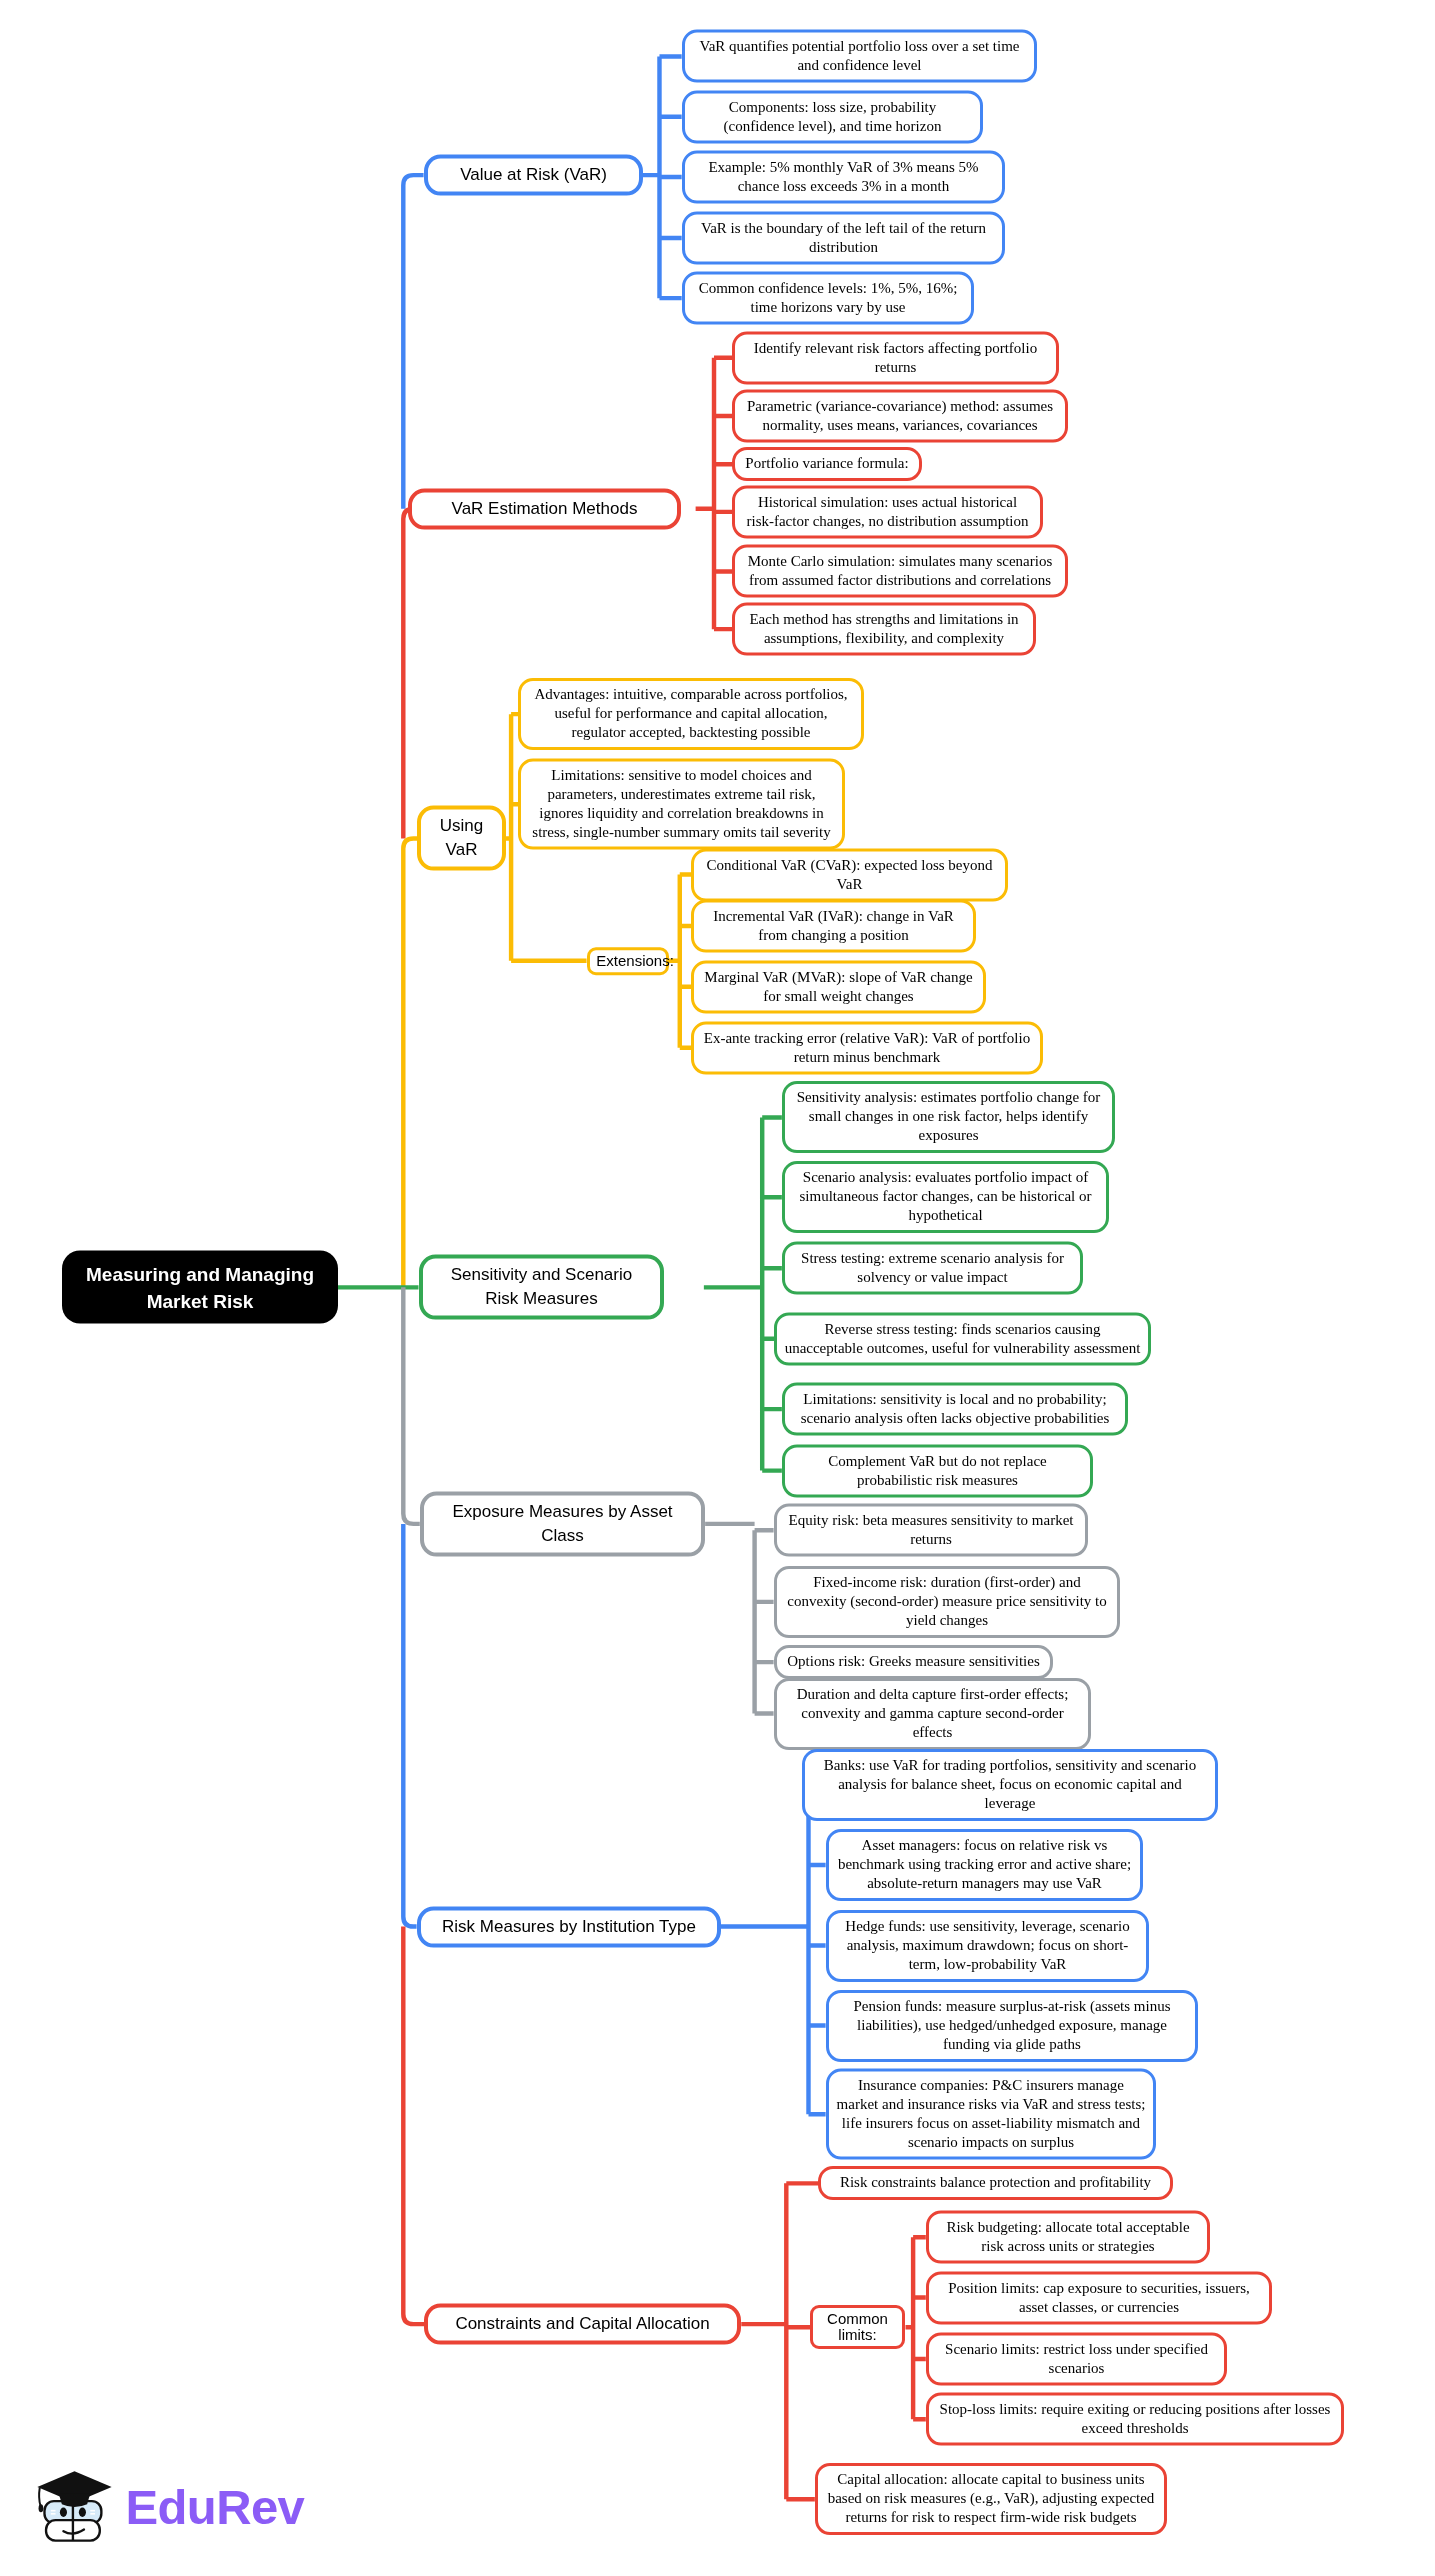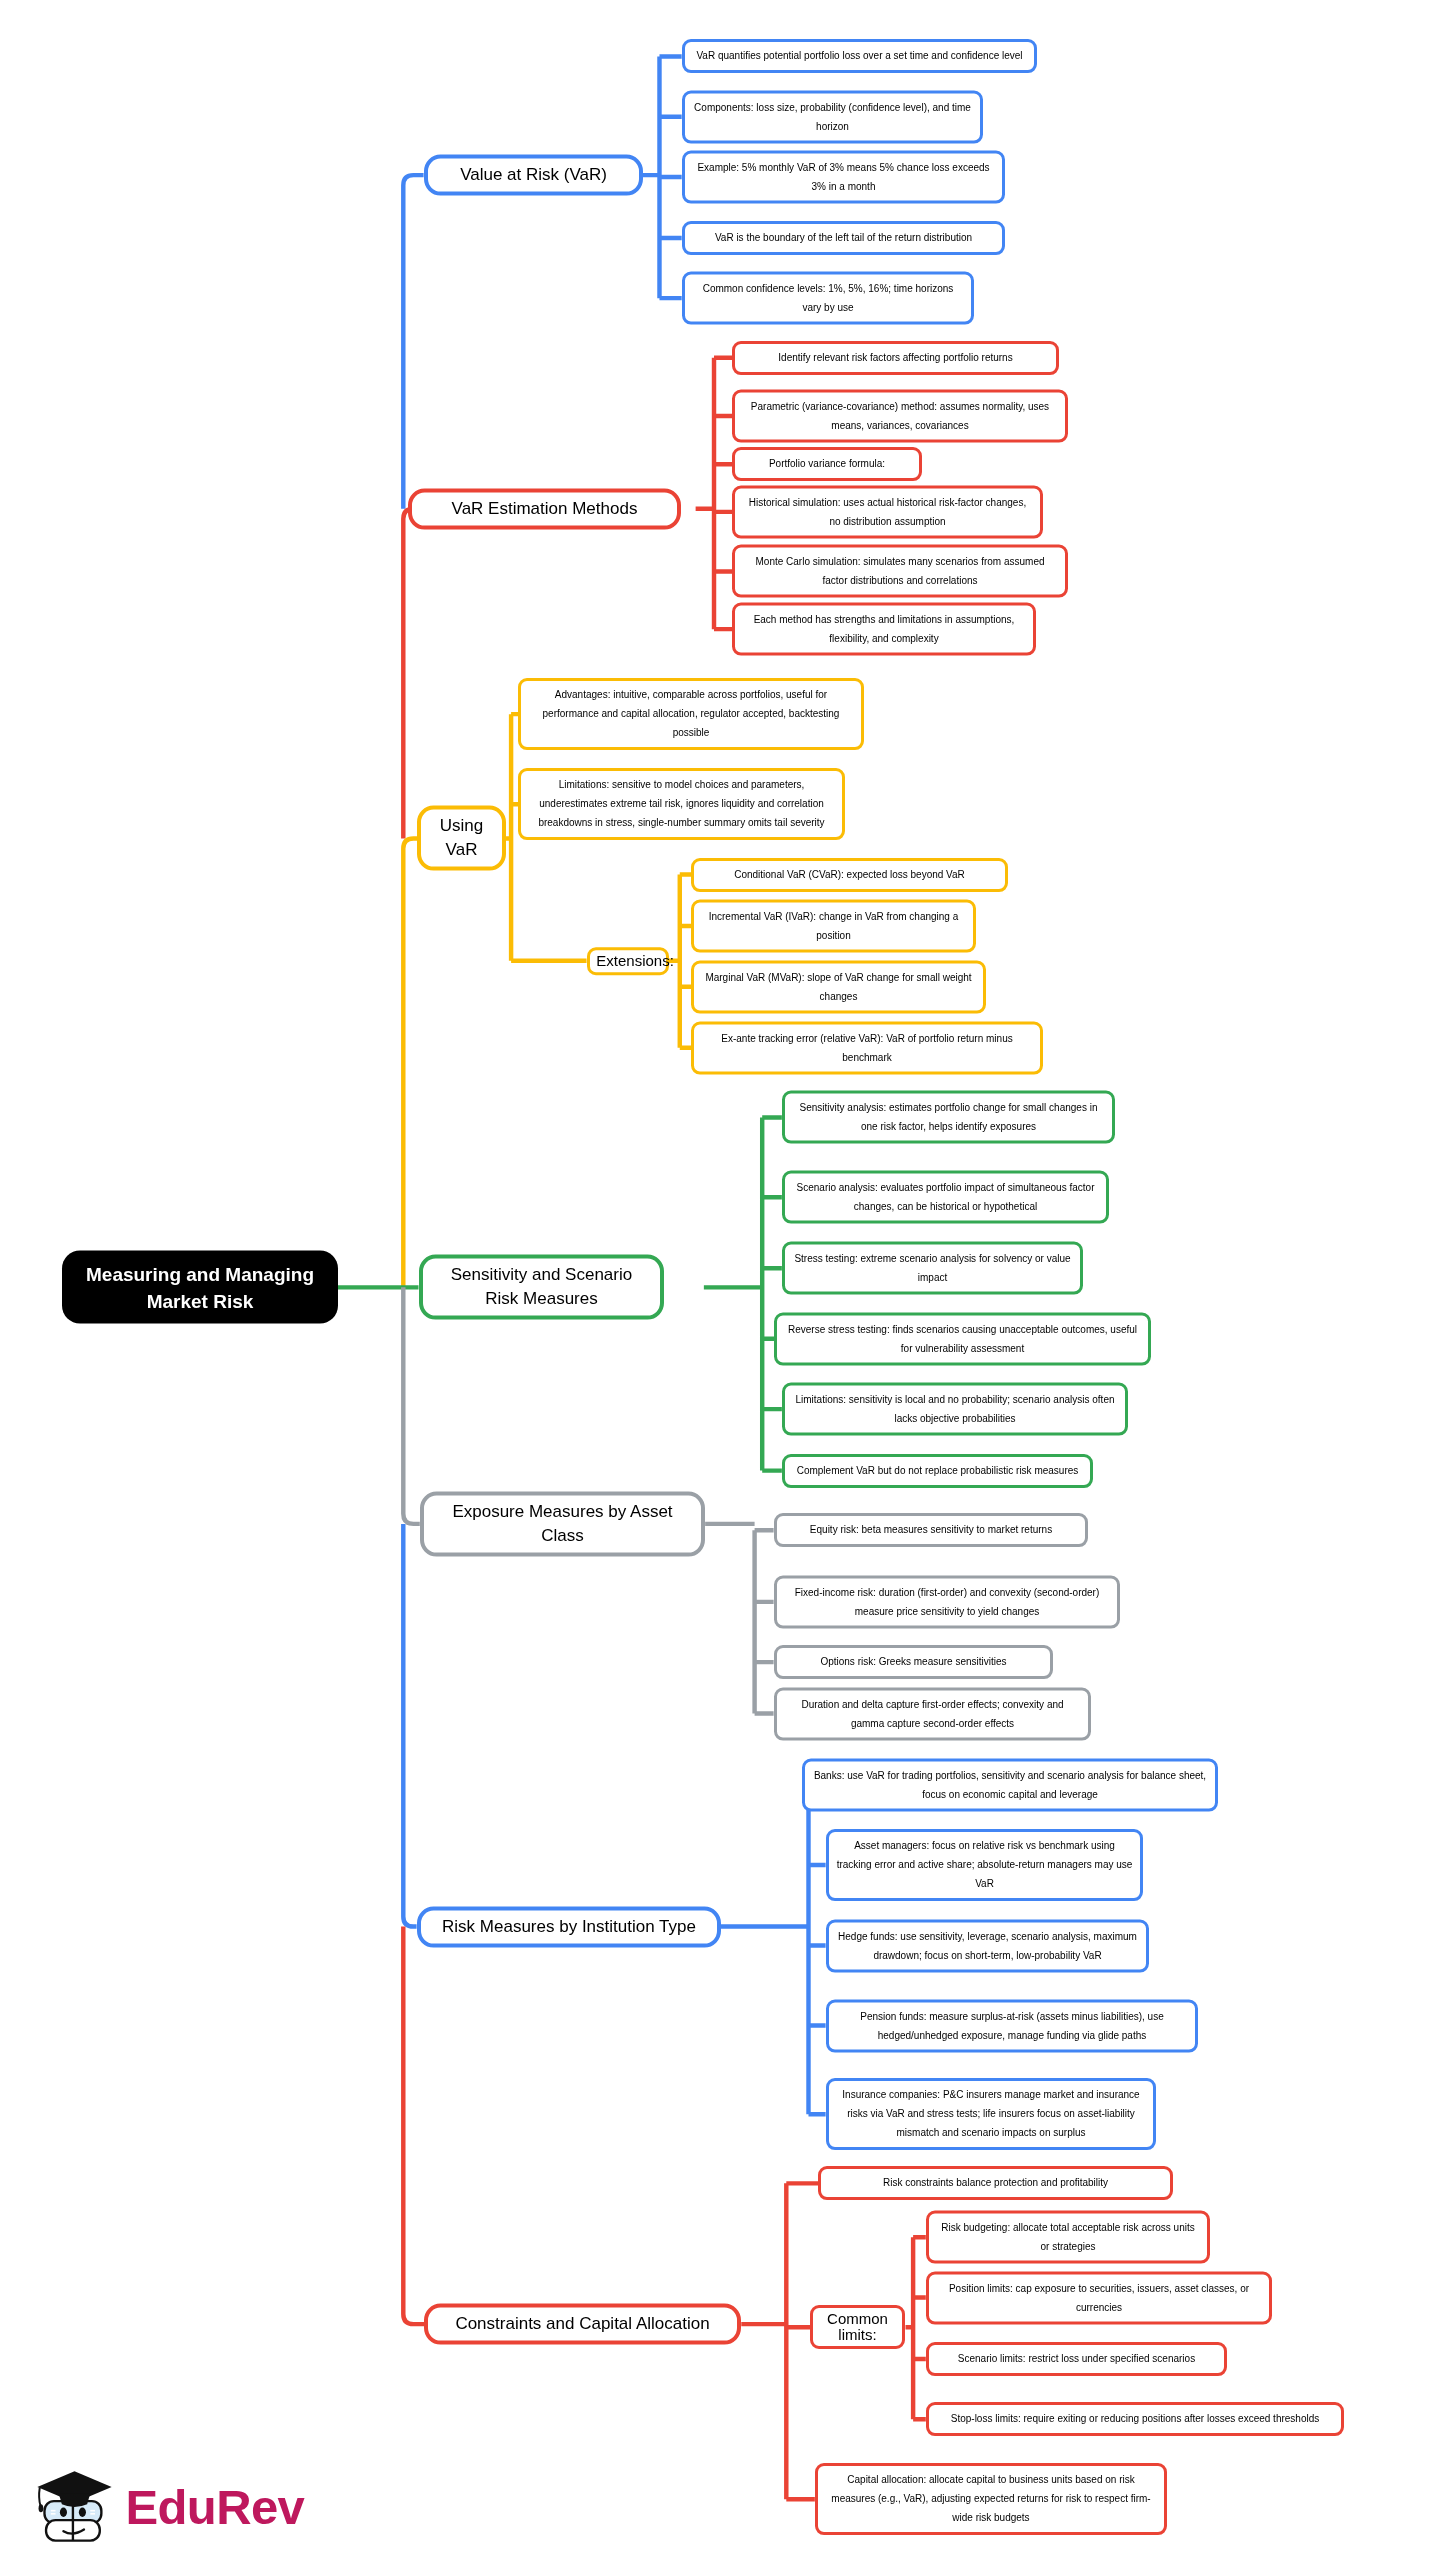--- a/index.html
+++ b/index.html
@@ -1,27 +1,27 @@
 <!DOCTYPE html>
 <html style="font-size:10px"><head>
 <meta charset="utf-8">
 <style>
   html,body{margin:0;padding:0;background:#fff;}
   body{width:1435px;height:2576px;position:relative;font-family:"Liberation Sans",sans-serif;overflow:hidden;}
   #wires{position:absolute;left:0;top:0;width:1435px;height:2576px;}
   #wires path{fill:none;stroke-width:7px;}
   .c-blue{stroke:#4285F4;} .c-red{stroke:#EA4335;} .c-yellow{stroke:#FBBC05;} .c-green{stroke:#34A853;} .c-gray{stroke:#9AA0A6;}
   .node,.lbl,.lbl-sm,.central{position:absolute;transform:translateY(-50%);box-sizing:border-box;background:#fff;text-align:center;color:#000;}
-  .node{border:3.8px solid;border-radius:9px;font-size:10px;line-height:19px;padding:4.4px 7.6px;}
+  .node{border:3.8px solid;border-radius:15px;font-size:15px;line-height:19px;padding:4.4px 7.6px;font-family:Liberation Serif, serif;}
   .lbl{border:4.4px solid;border-radius:16.5px;font-size:17px;line-height:24px;padding:4.4px 9px;}
   .lbl-sm{border:3.2px solid;border-radius:9px;font-size:15px;line-height:16.5px;padding:2.5px 6.3px;}
   .b-blue{border-color:#4285F4;} .b-red{border-color:#EA4335;} .b-yellow{border-color:#FBBC05;} .b-green{border-color:#34A853;} .b-gray{border-color:#9AA0A6;}
   .central{background:#000;color:#fff;font-weight:bold;font-size:19px;line-height:27px;border-radius:18px;padding:9.5px 6.3px;}
   #logo{position:absolute;left:35px;top:2466px;width:330px;height:82px;display:flex;align-items:center;gap:11.4px;}
-  #logo .logo-text{font-size:49px;font-weight:bold;color:#be185d;letter-spacing:-0.6px;}
+  #logo .logo-text{font-size:49px;font-weight:bold;color:#8b5cf6;letter-spacing:-0.6px;}
 </style>
 </head>
 <body>
 
 <svg id="wires" xmlns="http://www.w3.org/2000/svg" width="1435" height="2576" viewBox="0 0 2263 4062">
 
   <g>
     <path class="c-blue" d="M 668 276 H 652 Q 636 276 636 292 V 802"></path>
     <path class="c-red" d="M 667 802 H 652 Q 636 802 636 818 V 1322"></path>
     <path class="c-yellow" d="M 658 1322 H 652 Q 636 1322 636 1338 V 2030"></path>

